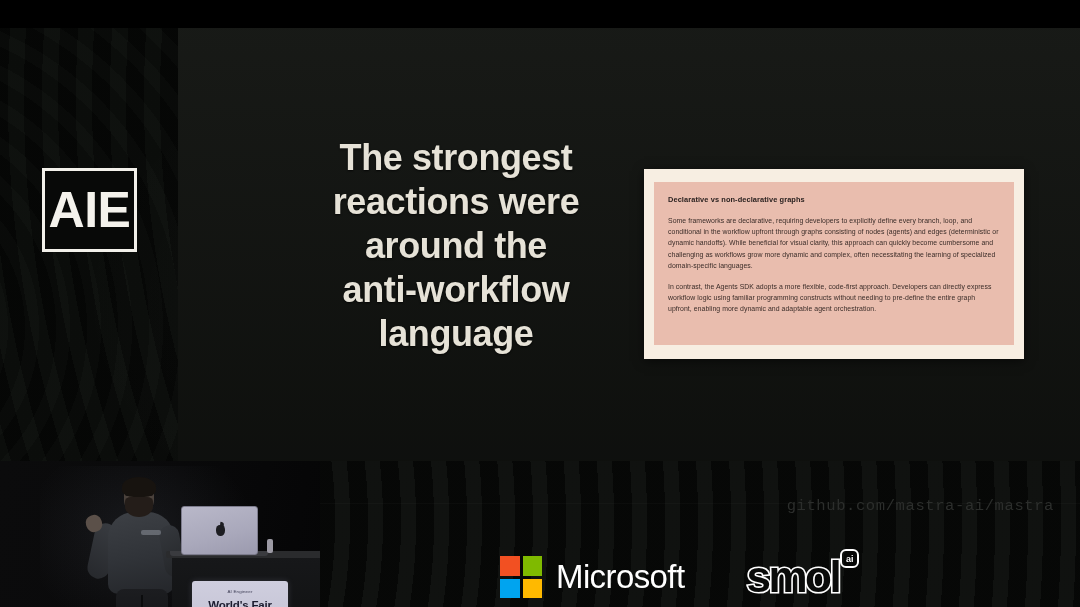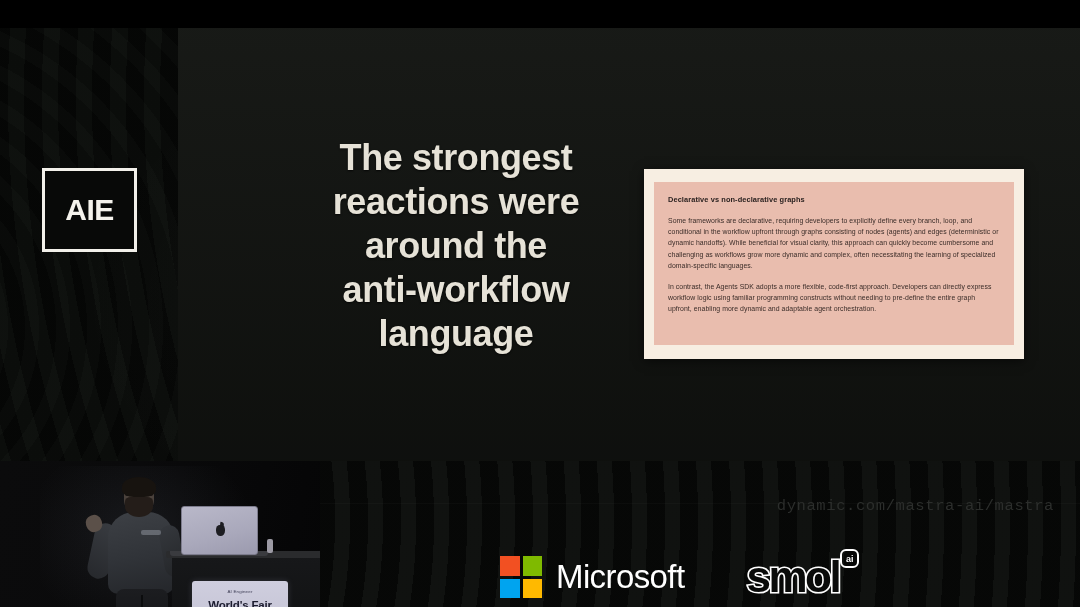--- a/index.html
+++ b/index.html
@@ -152,21 +152,21 @@
     height: 84px;
     border: 3px solid #f2f0ea;
     box-sizing: border-box;
     display: flex;
     align-items: center;
     justify-content: center;
     background: #080908;
   }
   #aie-logo .aie-text {
     color: #f4f2ec;
-    font-size: 30px;
+    font-size: 50px;
     font-weight: 700;
     letter-spacing: -0.5px;
     line-height: 1;
   }
 
   
   #speaker-tile {
     position: absolute;
     left: 0; top: 433px;
     width: 320px; height: 174px;
@@ -368,21 +368,21 @@
 
   <div id="aie-logo">
     <span class="aie-text">AIE</span>
   </div>
 
   <div id="lower-band">
     <div class="band-rings"></div>
     <div class="band-split"></div>
   </div>
 
-  <div id="repo-url" style="color: rgb(44, 46, 44);">dynamic.com/mastra-ai/mastra</div>
+  <div id="repo-url" style="color: rgb(44, 46, 44);">github.com/mastra-ai/mastra</div>
 
   <div id="speaker-tile">
     <div class="stage-wall"></div>
     <div class="stage-glow"></div>
 
     <div class="person">
       <div class="p-arm-l"></div>
       <div class="p-hand-l"></div>
       <div class="p-torso"></div>
       <div class="p-arm-r"></div>

